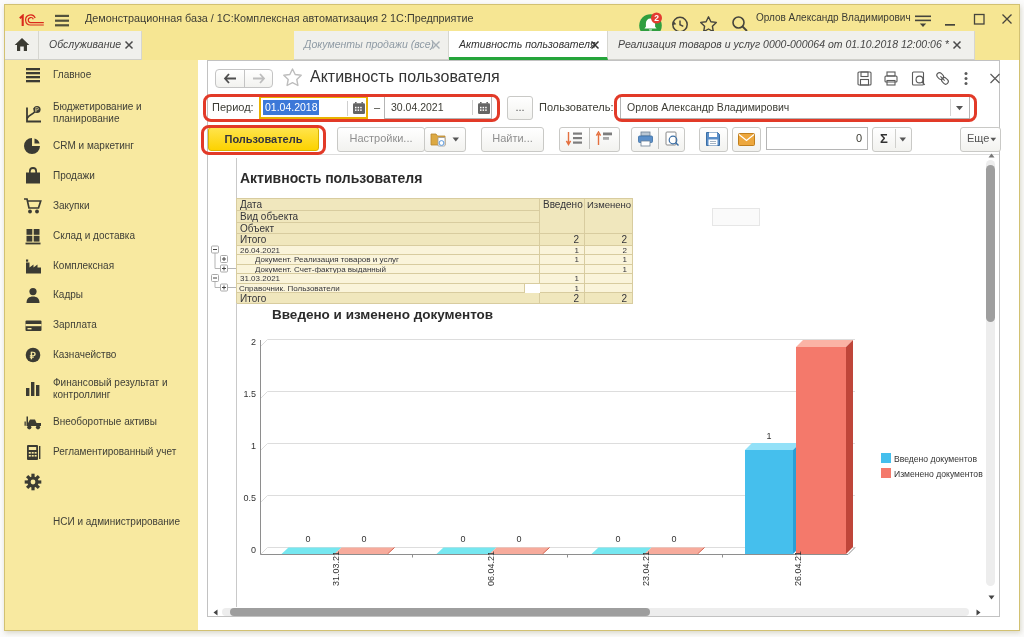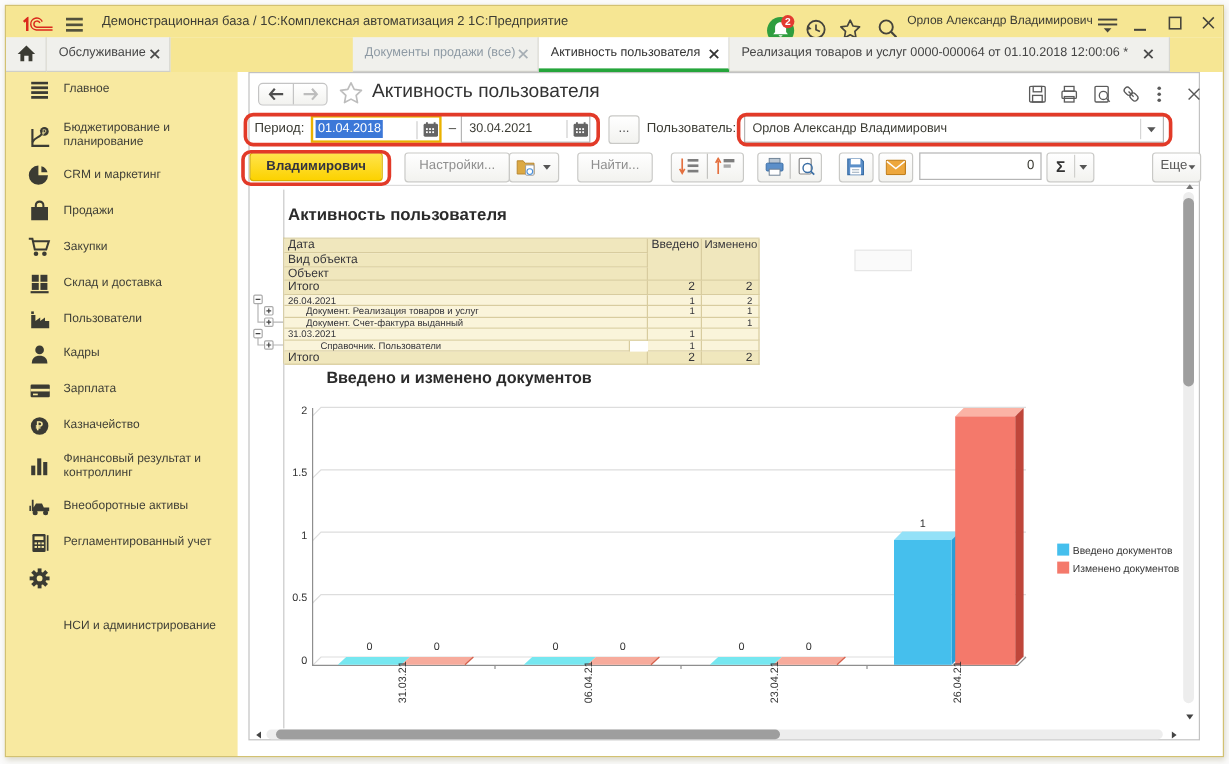--- a/index.html
+++ b/index.html
@@ -1,21 +1,21 @@
 <!DOCTYPE html>
 <html><head><meta charset="utf-8">
 <style>
   html,body{margin:0;padding:0;width:1024px;height:637px;background:#fbfbfb;overflow:hidden;
     font-family:"Liberation Sans",sans-serif;}
   .abs{position:absolute;}
   #win{position:absolute;left:4px;top:4px;width:1014px;height:625px;background:#fff;
     border:1px solid #d2c172;box-shadow:1px 2px 5px rgba(120,110,60,0.25);}
   .tx{position:absolute;white-space:nowrap;color:#3c3c34;}
   .tab{position:absolute;top:0;height:28px;background:#f0f0ec;border-right:1px solid #d6d6d0;
-    border-bottom:1px solid #cfcfc9;}
+    border-bottom:1px solid #cfcfc9;font-style:italic;}
   .tab .lbl{position:absolute;left:10px;top:0;line-height:27px;font-size:10.5px;color:#454545;white-space:nowrap;}
   .btn{position:absolute;background:linear-gradient(#ffffff,#f2f2ef);border:1px solid #c9c9c6;border-radius:3px;}
   .btn .lbl{position:absolute;width:100%;text-align:center;font-size:11px;color:#8f8f8f;line-height:21px;}
   .redbox{position:absolute;border:3px solid #e23a28;border-radius:8px;}
   .cell{position:absolute;box-sizing:border-box;border-right:1px solid #d8cc9f;border-bottom:1px solid #d8cc9f;
     font-size:10px;color:#35353a;overflow:hidden;white-space:nowrap;}
   .si{left:48px;font-size:10px;line-height:12px;color:#3f3f37;}
 </style></head>
 <body>
 <div id="win">
@@ -111,21 +111,21 @@
 </div>
 
 <div class="abs" id="sidebar" style="left:0;top:55px;width:193px;height:570px;background:#f8e9a0;">
 
   <div class="tx si" style="top:9px;">Главное</div>
   <div class="tx si" style="top:41px;">Бюджетирование и<br>планирование</div>
   <div class="tx si" style="top:80px;">CRM и маркетинг</div>
   <div class="tx si" style="top:110px;">Продажи</div>
   <div class="tx si" style="top:140px;">Закупки</div>
   <div class="tx si" style="top:170px;">Склад и доставка</div>
-  <div class="tx si" style="top:200px;">Пользователи</div>
+  <div class="tx si" style="top:200px;">Комплексная</div>
   <div class="tx si" style="top:229px;">Кадры</div>
   <div class="tx si" style="top:259px;">Зарплата</div>
   <div class="tx si" style="top:289px;">Казначейство</div>
   <div class="tx si" style="top:317px;">Финансовый результат и<br>контроллинг</div>
   <div class="tx si" style="top:356px;">Внеоборотные активы</div>
   <div class="tx si" style="top:386px;">Регламентированный учет</div>
   <div class="tx si" style="top:416px;margin-top:40px;">НСИ и администрирование</div>
 
   <svg class="abs" style="left:17px;top:8px;" width="22" height="430" viewBox="0 0 22 430" fill="#3b3b33">
 
@@ -326,21 +326,21 @@
   <div class="tx" style="left:331px;top:35px;height:23px;line-height:23px;font-size:11px;">Пользователь:</div>
   <div class="abs" style="left:412px;top:35px;width:350px;height:23px;box-sizing:border-box;border:1px solid #b5b5b5;background:#fff;">
     <div class="tx" style="left:6px;top:0;line-height:21px;font-size:10.5px;">Орлов Александр Владимирович</div>
     <div class="abs" style="right:18px;top:2px;width:1px;height:17px;background:#d5d5d5;"></div>
     <svg class="abs" style="right:5px;top:8px;" width="9" height="6" viewBox="0 0 9 6">
           <path d="M1 1 L8 1 L4.5 5.2 Z" fill="#555"></path>
         </svg>
   </div>
 
   <div class="abs" style="left:0px;top:66px;width:111px;height:24px;box-sizing:border-box;background:linear-gradient(#ffe44c,#fcd200);border:1px solid #d9b200;border-radius:3px;">
-    <div class="abs" style="width:100%;text-align:center;font-size:11px;font-weight:bold;color:#33333f;line-height:22px;">Владимирович</div>
+    <div class="abs" style="width:100%;text-align:center;font-size:11px;font-weight:bold;color:#33333f;line-height:22px;">Пользователь</div>
   </div>
   <div class="btn" style="left:129px;top:66px;width:86px;height:23px;">
         <div class="lbl">Настройки...</div>
       </div>
   <div class="btn" style="left:216px;top:66px;width:40px;height:23px;">
     <svg class="abs" style="left:5px;top:3px;" width="17" height="16" viewBox="0 0 17 16">
       <path d="M1 3 L6 3 L7.5 5 L15 5 L15 14 L1 14 Z" fill="#dca943" stroke="#b8862e" stroke-width="0.8"></path>
       <rect x="8" y="6.5" width="7" height="8.5" rx="0.8" fill="#fff" stroke="#999" stroke-width="0.8"></rect>
       <circle cx="11.5" cy="12" r="2.4" fill="#fff" stroke="#4a90d9" stroke-width="0.9"></circle>
     </svg>
@@ -415,21 +415,21 @@
   <div class="abs" style="left:504px;top:147px;width:46px;height:16px;background:#fafafa;border:1px solid #e6e6e6;"></div>
   <div class="abs" id="rtable" style="left:28px;top:137px;width:397px;height:105px;border-top:1px solid #d8cc9f;border-left:1px solid #d8cc9f;box-sizing:border-box;">
     <div class="cell" style="left:0px;top:0px;width:303px;height:12px;background:#f0e7bd;line-height:12px;padding-left:3px;">Дата</div>
     <div class="cell" style="left:0px;top:12px;width:303px;height:12px;background:#f0e7bd;line-height:12px;padding-left:3px;">Вид объекта</div>
     <div class="cell" style="left:0px;top:24px;width:303px;height:11px;background:#f0e7bd;line-height:11px;padding-left:3px;">Объект</div>
     <div class="cell" style="left:0px;top:35px;width:303px;height:12px;background:#f0e7bd;line-height:12px;padding-left:3px;">Итого</div>
     <div class="cell" style="left:0px;top:47px;width:303px;height:9px;background:#faf4da;line-height:9px;padding-left:3px;font-size:8px;">26.04.2021</div>
     <div class="cell" style="left:0px;top:56px;width:303px;height:10px;background:#faf4da;line-height:10px;padding-left:18px;font-size:8px;">Документ. Реализация товаров и услуг</div>
     <div class="cell" style="left:0px;top:66px;width:303px;height:9px;background:#faf4da;line-height:9px;padding-left:18px;font-size:8px;">Документ. Счет-фактура выданный</div>
     <div class="cell" style="left:0px;top:75px;width:303px;height:10px;background:#faf4da;line-height:10px;padding-left:3px;font-size:8px;">31.03.2021</div>
-    <div class="cell" style="left:0px;top:85px;width:288px;height:9px;background:#faf4da;line-height:9px;padding-left:30px;font-size:8px;">Справочник. Пользователи</div>
+    <div class="cell" style="left:0px;top:85px;width:288px;height:9px;background:#faf4da;line-height:9px;padding-left:2px;font-size:8px;">Справочник. Пользователи</div>
     <div class="cell" style="left:0px;top:94px;width:303px;height:11px;background:#f0e7bd;line-height:11px;padding-left:3px;">Итого</div>
     <div class="cell" style="left:303px;top:0px;width:45px;height:35px;background:#f0e7bd;line-height:12px;padding-left:3px;">Введено</div>
     <div class="cell" style="left:348px;top:0px;width:48px;height:35px;background:#f0e7bd;line-height:12px;padding-left:2px;font-size:9.5px;">Изменено</div>
     <div class="cell" style="left:303px;top:35px;width:45px;height:12px;background:#f0e7bd;line-height:12px;text-align:right;padding-right:5px;">2</div>
     <div class="cell" style="left:348px;top:35px;width:48px;height:12px;background:#f0e7bd;line-height:12px;text-align:right;padding-right:5px;">2</div>
     <div class="cell" style="left:303px;top:47px;width:45px;height:9px;background:#faf4da;line-height:9px;text-align:right;padding-right:5px;font-size:8px;">1</div>
     <div class="cell" style="left:348px;top:47px;width:48px;height:9px;background:#faf4da;line-height:9px;text-align:right;padding-right:5px;font-size:8px;">2</div>
     <div class="cell" style="left:303px;top:56px;width:45px;height:10px;background:#faf4da;line-height:10px;text-align:right;padding-right:5px;font-size:8px;">1</div>
     <div class="cell" style="left:348px;top:56px;width:48px;height:10px;background:#faf4da;line-height:10px;text-align:right;padding-right:5px;font-size:8px;">1</div>
     <div class="cell" style="left:303px;top:66px;width:45px;height:9px;background:#faf4da;line-height:9px;font-size:8px;"></div>

